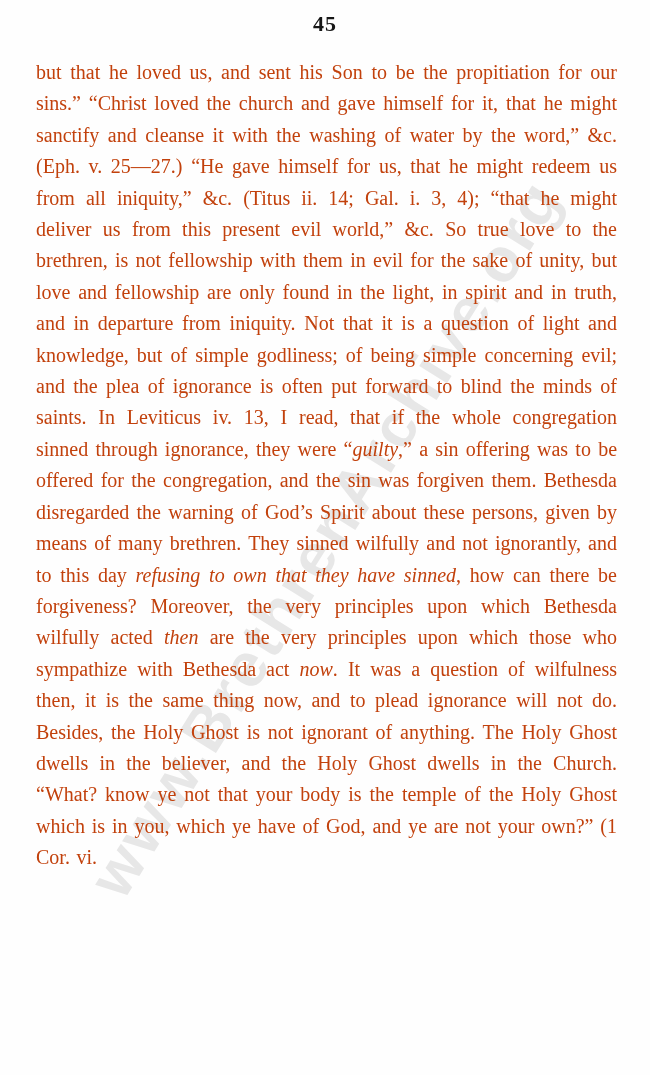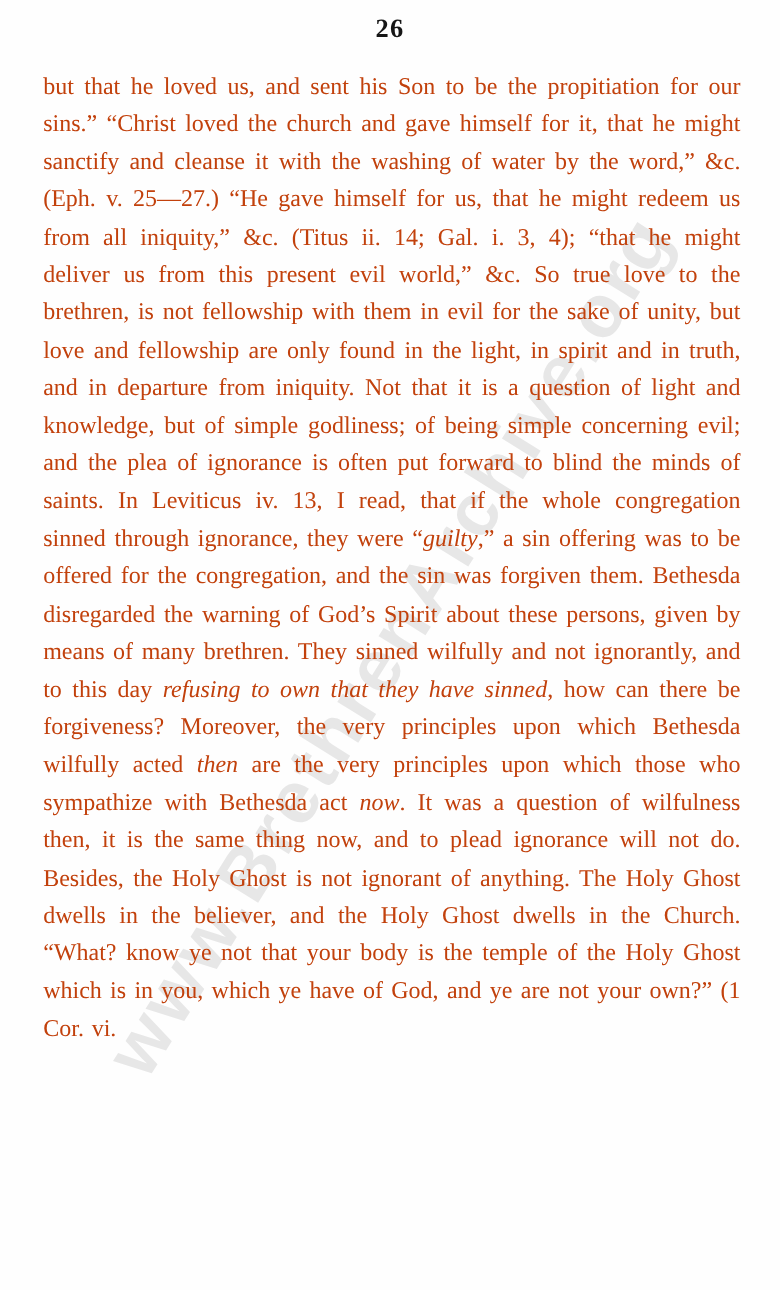--- a/index.html
+++ b/index.html
@@ -56,17 +56,17 @@
     user-select: none;
   }
 </style>
 </head>
 <body>
 
 <div class="page">
 
   <div class="watermark">www.BrethrenArchive.org</div>
 
-  <div class="page-number">26</div>
+  <div class="page-number">45</div>
 
   <div class="body-text"><span>but that he loved us, and sent his Son to be the propitiation for our sins.”  “Christ loved the church and gave himself for it, that he might sanctify and cleanse it with the washing of water by the word,” &amp;c. (Eph. v. 25—27.)  “He gave himself for us, that he might redeem us from all iniquity,” &amp;c. (Titus ii. 14; Gal. i. 3, 4); “that he might deliver us from this present evil world,” &amp;c.  So true love to the brethren, is not fellowship with them in evil for the sake of unity, but love and fellowship are only found in the light, in spirit and in truth, and in departure from iniquity.  Not that it is a question of light and knowledge, but of simple godliness; of being simple concerning evil; and the plea of ignorance is often put forward to blind the minds of saints.  In Leviticus iv. 13, I read, that if the whole congregation sinned through ignorance, they were “</span><span class="italic">guilty</span><span>,” a sin offering was to be offered for the congregation, and the sin was forgiven them.  Bethesda disregarded the warning of God’s Spirit about these persons, given by means of many brethren.  They sinned wilfully and not ignorantly, and to this day </span><span class="italic">refusing to own that they have sinned</span><span>, how can there be forgiveness?  Moreover, the very principles upon which Bethesda wilfully acted </span><span class="italic">then</span><span> are the very principles upon which those who sympathize with Bethesda act </span><span class="italic">now</span><span>.  It was a question of wilfulness then, it is the same thing now, and to plead ignorance will not do.  Besides, the Holy Ghost is not ignorant of anything.  The Holy Ghost dwells in the believer, and the Holy Ghost dwells in the Church.  “What? know ye not that your body is the temple of the Holy Ghost which is in you, which ye have of God, and ye are not your own?” (1 Cor. vi.</span></div>
 
 </div>
 
 </body></html>

